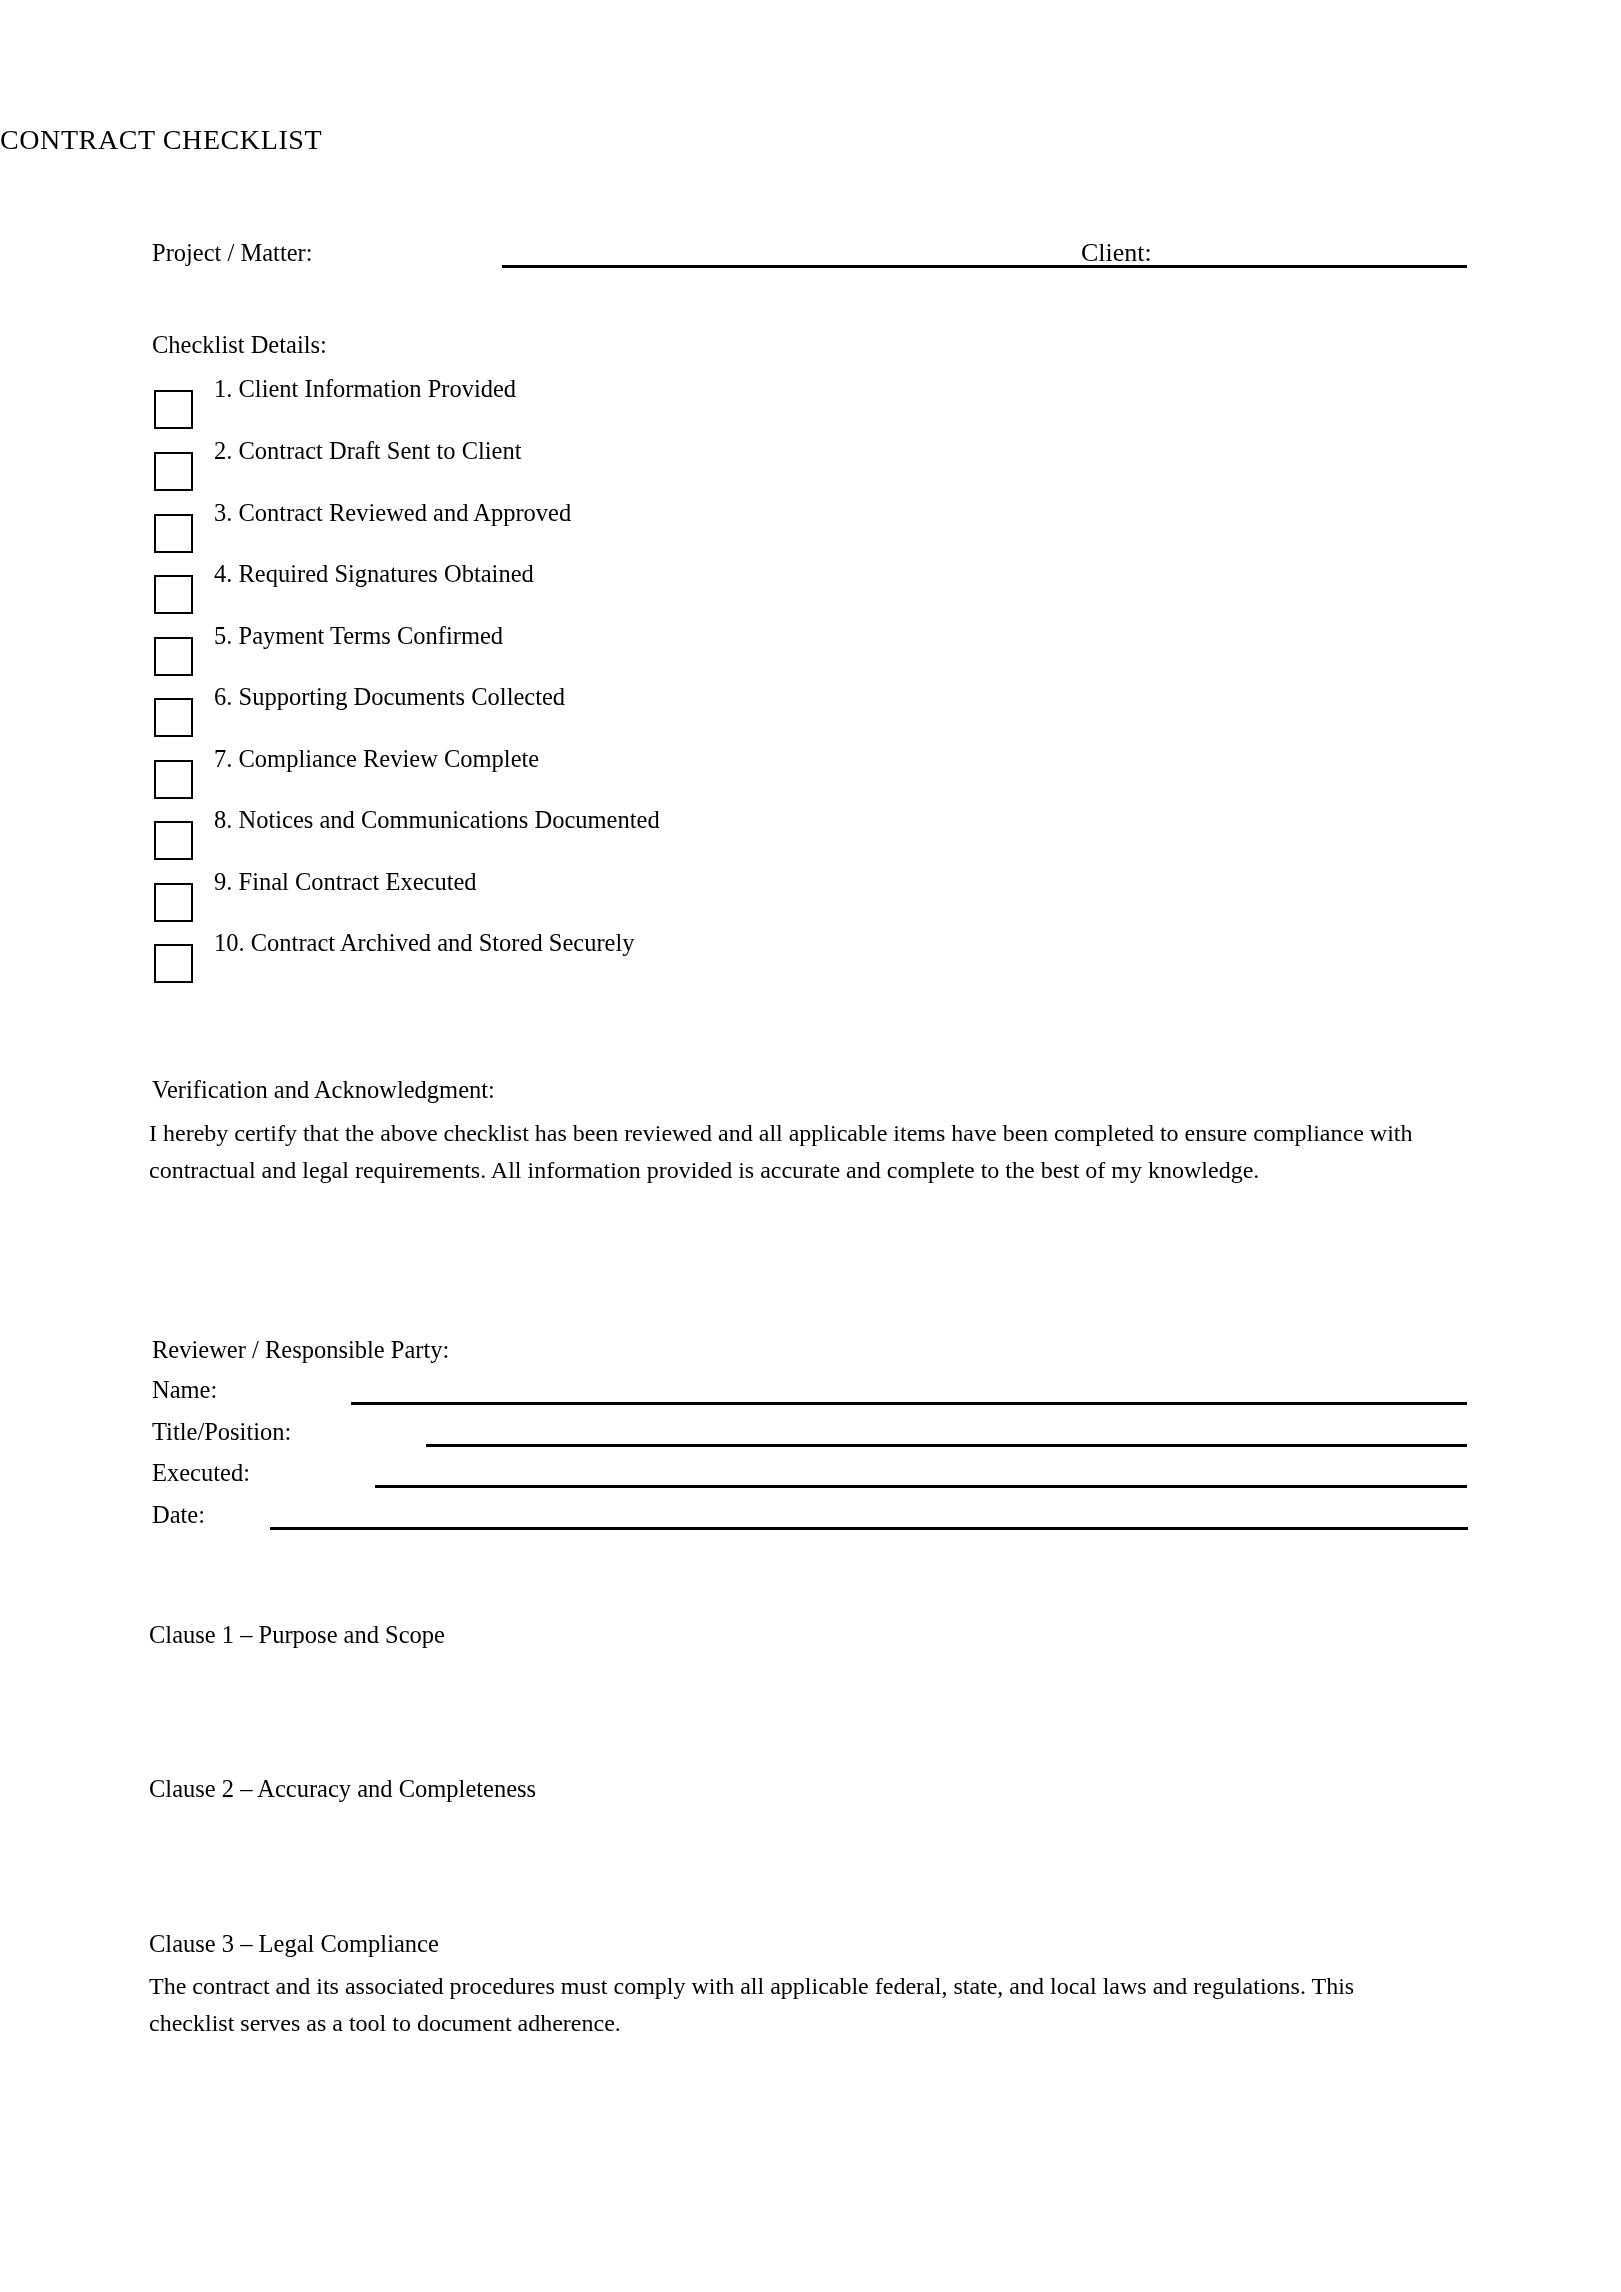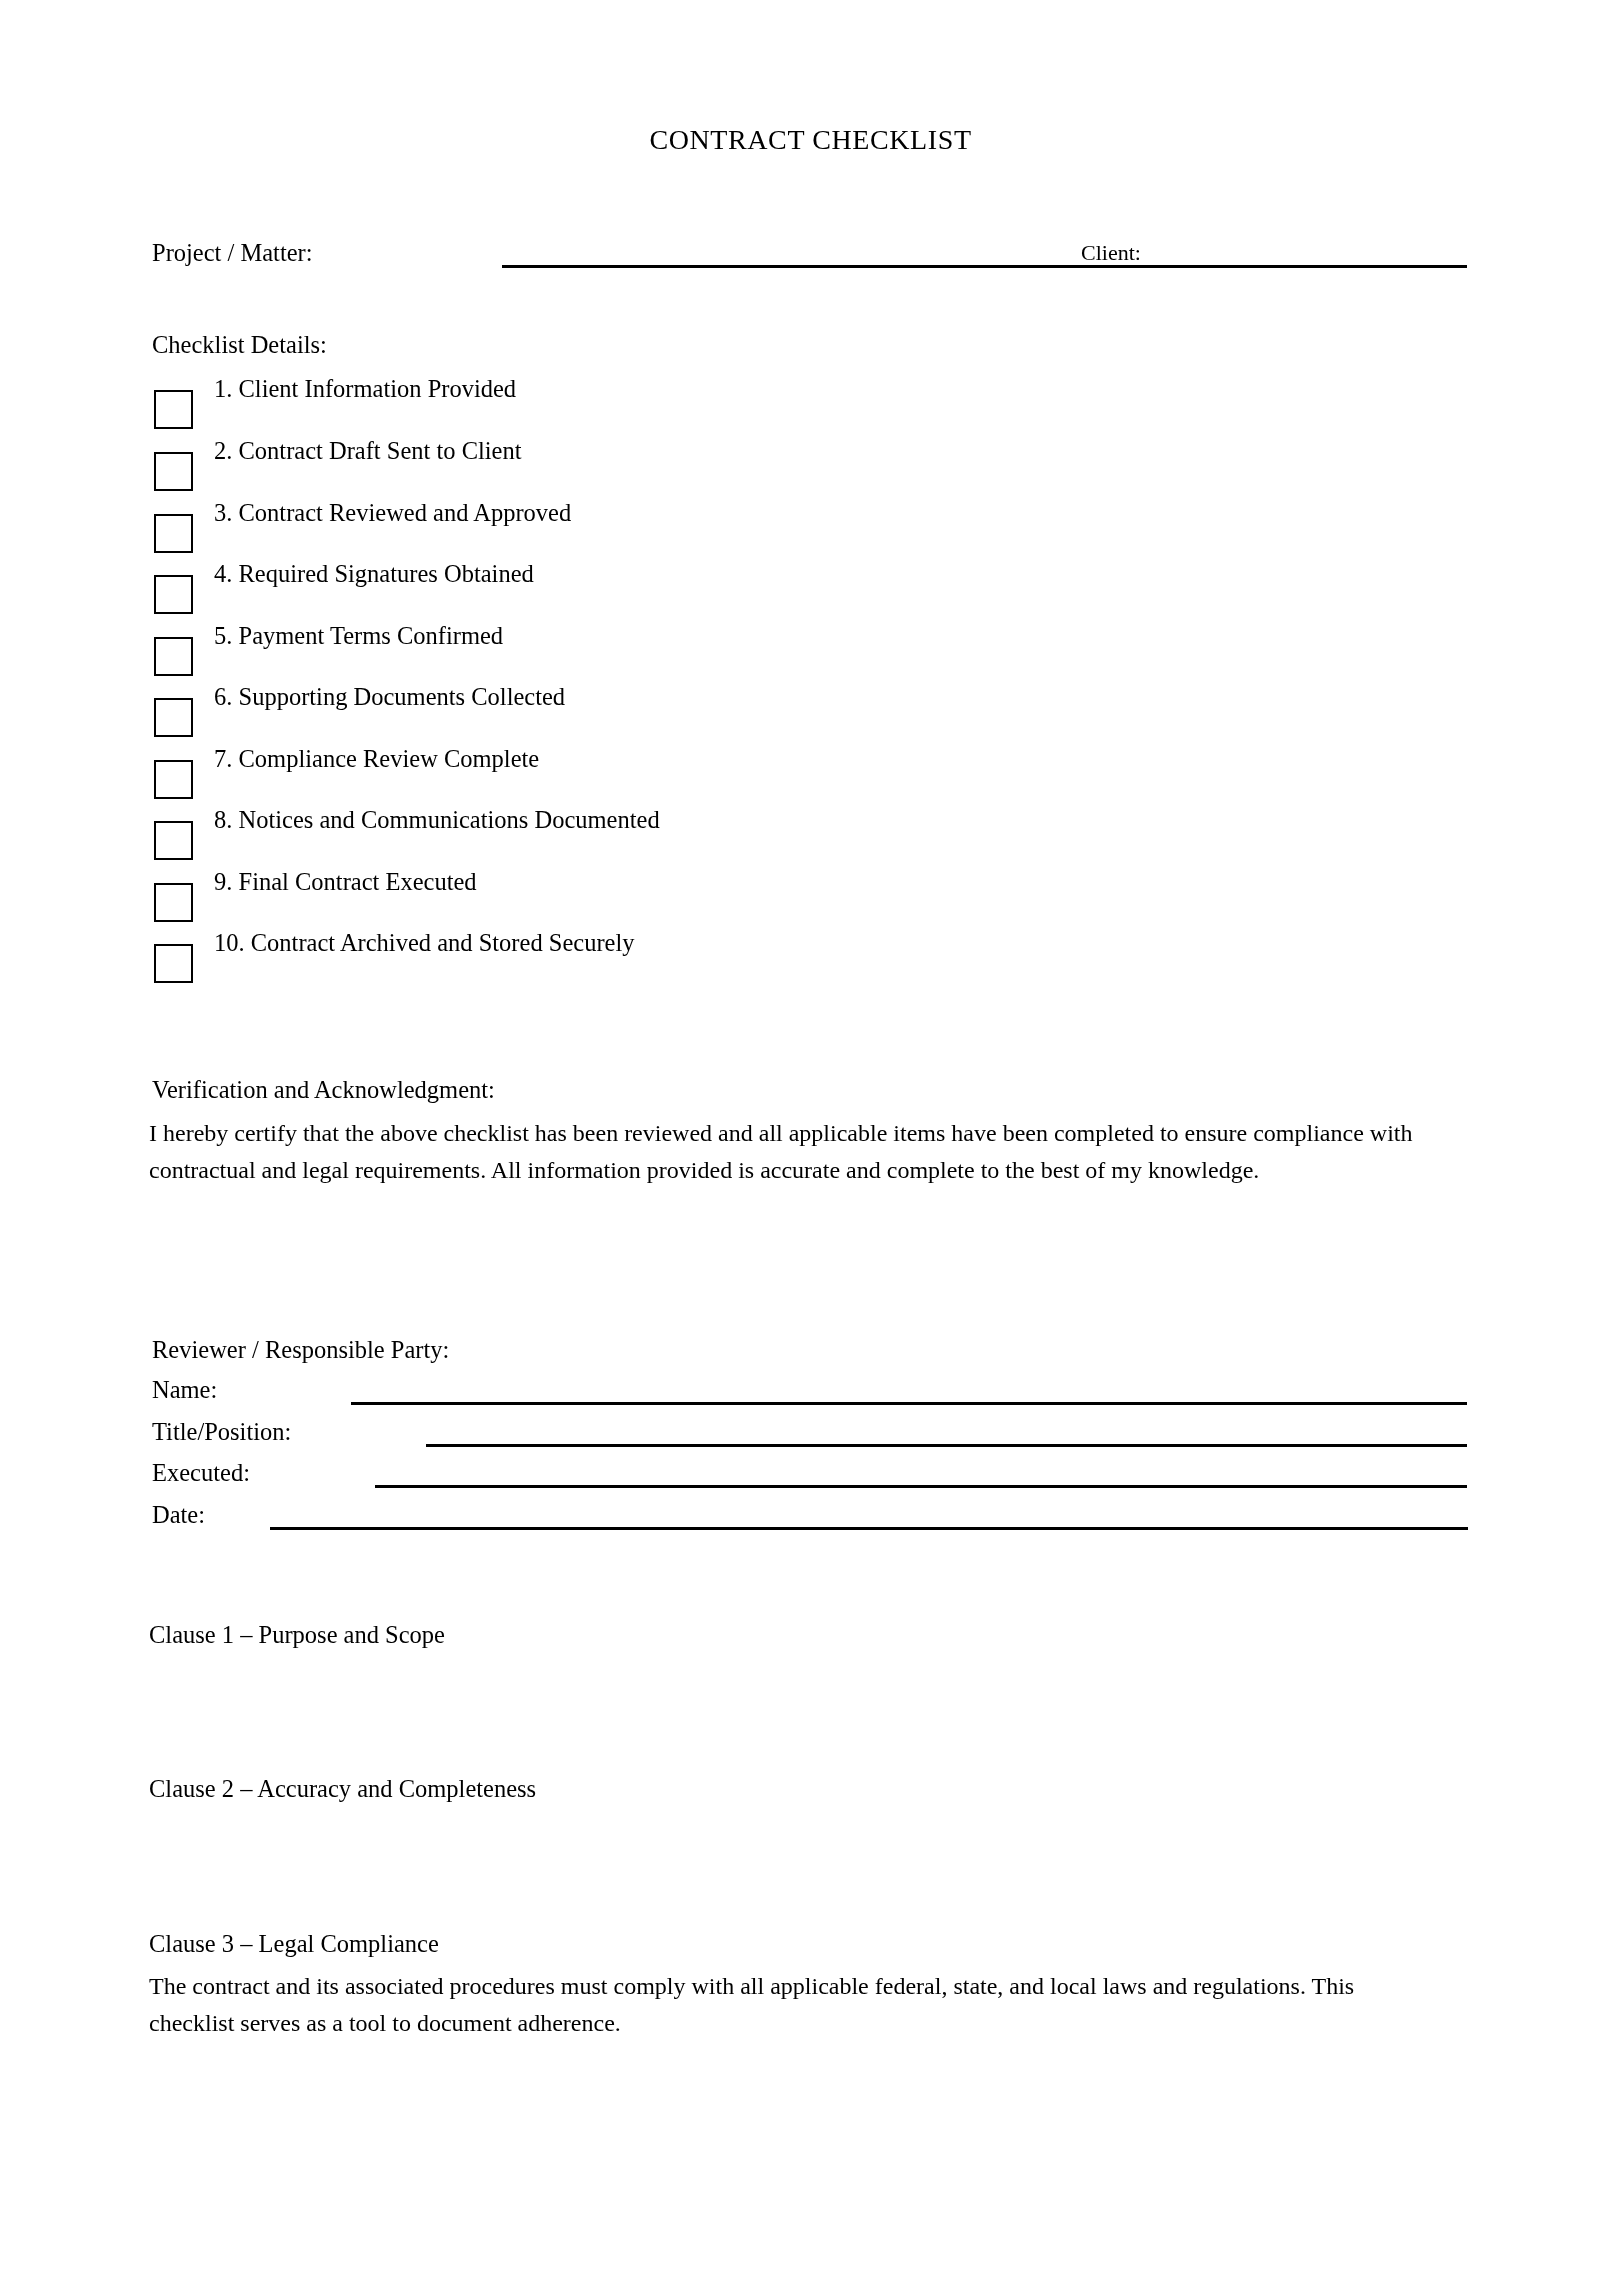--- a/index.html
+++ b/index.html
@@ -19,41 +19,40 @@
     background: #ffffff;
     overflow: hidden;
   }
 
   
   .doc-title {
     position: absolute;
     left: 0;
     top: 123px;
     width: 1621px;
-    text-align: center;
     font-size: 28px;
     letter-spacing: 0.6px;
     line-height: 33px;
     white-space: nowrap;
   }
 
   
   .pm-label {
     position: absolute;
     left: 152px;
     top: 238px;
     font-size: 24.5px;
     line-height: 29px;
     white-space: nowrap;
   }
   .client-label {
     position: absolute;
     left: 1081px;
     top: 238px;
-    font-size: 22px;
+    font-size: 26px;
     line-height: 29px;
     white-space: nowrap;
   }
   .pm-rule {
     position: absolute;
     left: 502px;
     top: 265px;
     width: 965px;
     height: 2.9px;
     background: #000000;

